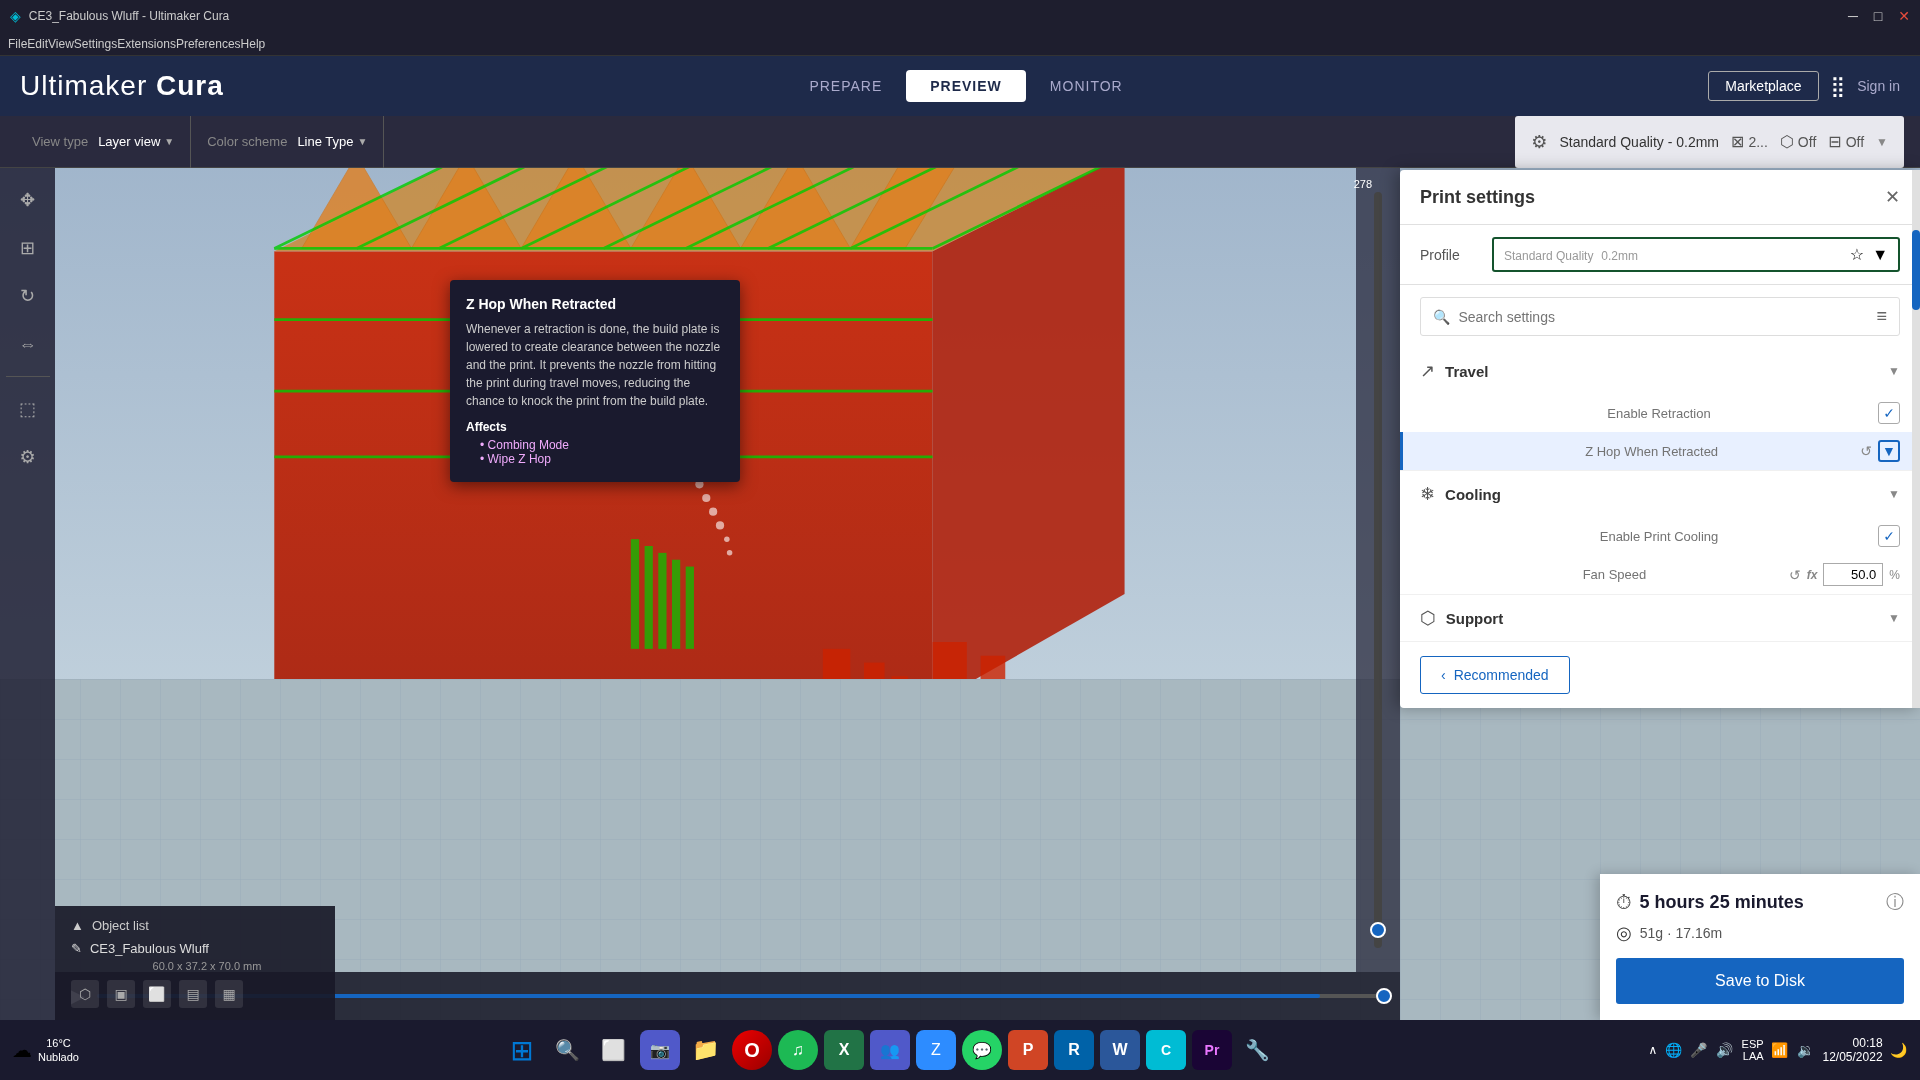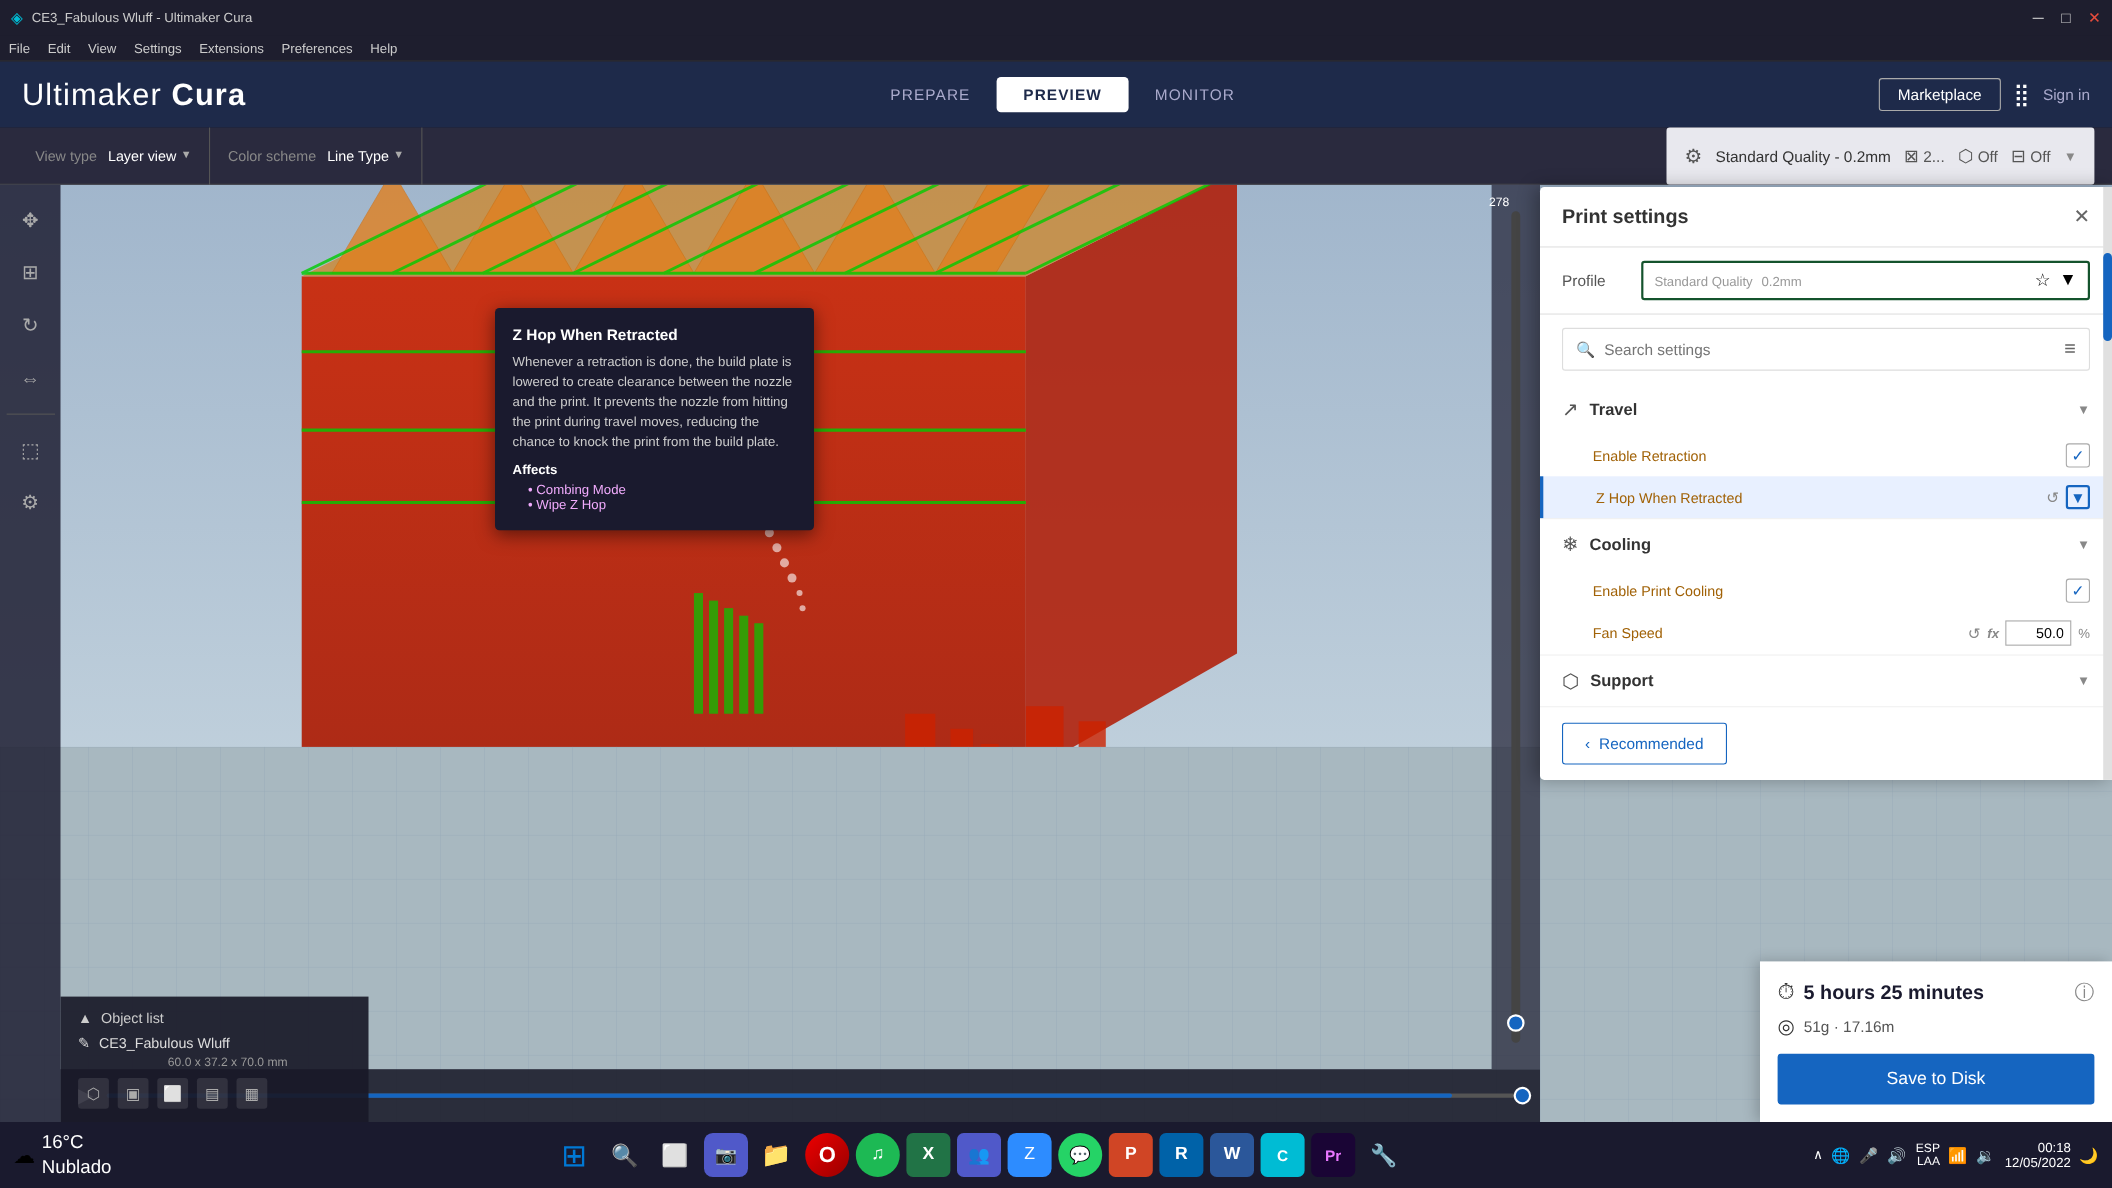--- a/index.html
+++ b/index.html
@@ -20,21 +20,20 @@
     #titlebar-right { display: flex; gap: 16px; font-size: 14px; }
     #titlebar-right span { cursor: pointer; }
 
     
     #menubar {
       background: #1e1e2e;
       height: 24px;
       display: flex;
       align-items: center;
       padding: 0 8px;
-      gap: 16px;
       border-bottom: 1px solid #333;
     }
     #menubar span { color: #ccc; font-size: 12px; cursor: pointer; }
 
     
     #header {
       background: #1e2a4a;
       height: 60px;
       display: flex;
       align-items: center;
@@ -228,21 +227,21 @@
     .ps-section-icon { font-size: 18px; color: #555; }
     .ps-section-title { font-size: 15px; font-weight: 600; color: #333; flex: 1; }
     .ps-section-chevron { color: #888; font-size: 12px; }
 
     .ps-setting {
       display: flex;
       align-items: center;
       padding: 8px 20px 8px 48px;
       gap: 8px;
     }
-    .ps-setting-name { flex: 1; font-size: 13px; color: #a16207; }
+    .ps-setting-name { flex: 1; font-size: 13px; color: #737373; text-align: center; }
     .ps-setting-control { display: flex; align-items: center; gap: 6px; }
     .ps-checkbox {
       width: 22px; height: 22px;
       border: 1px solid #aaa;
       border-radius: 3px;
       display: flex; align-items: center; justify-content: center;
       cursor: pointer;
       font-size: 14px; color: #1565c0;
     }
     .ps-input { border: 1px solid #aaa; padding: 3px 6px; font-size: 13px; width: 60px; text-align: right; }
@@ -394,21 +393,21 @@
       right: 0;
       height: 60px;
       background: #1a1a2e;
       display: flex;
       align-items: center;
       padding: 0 12px;
       z-index: 50;
     }
     #taskbar-left { display: flex; align-items: center; gap: 6px; min-width: 160px; }
     .weather-icon { font-size: 20px; }
-    .weather-text { color: white; font-size: 17px; line-height: 1.3; }
+    .weather-text { color: white; font-size: 11px; line-height: 1.3; text-align: center; }
     #taskbar-center { flex: 1; display: flex; align-items: center; justify-content: center; gap: 6px; }
     .taskbar-icon {
       width: 40px; height: 40px;
       border-radius: 6px;
       display: flex; align-items: center; justify-content: center;
       font-size: 22px; cursor: pointer;
       position: relative;
     }
     #taskbar-right {
       display: flex; align-items: center; gap: 8px; min-width: 300px; justify-content: flex-end;

